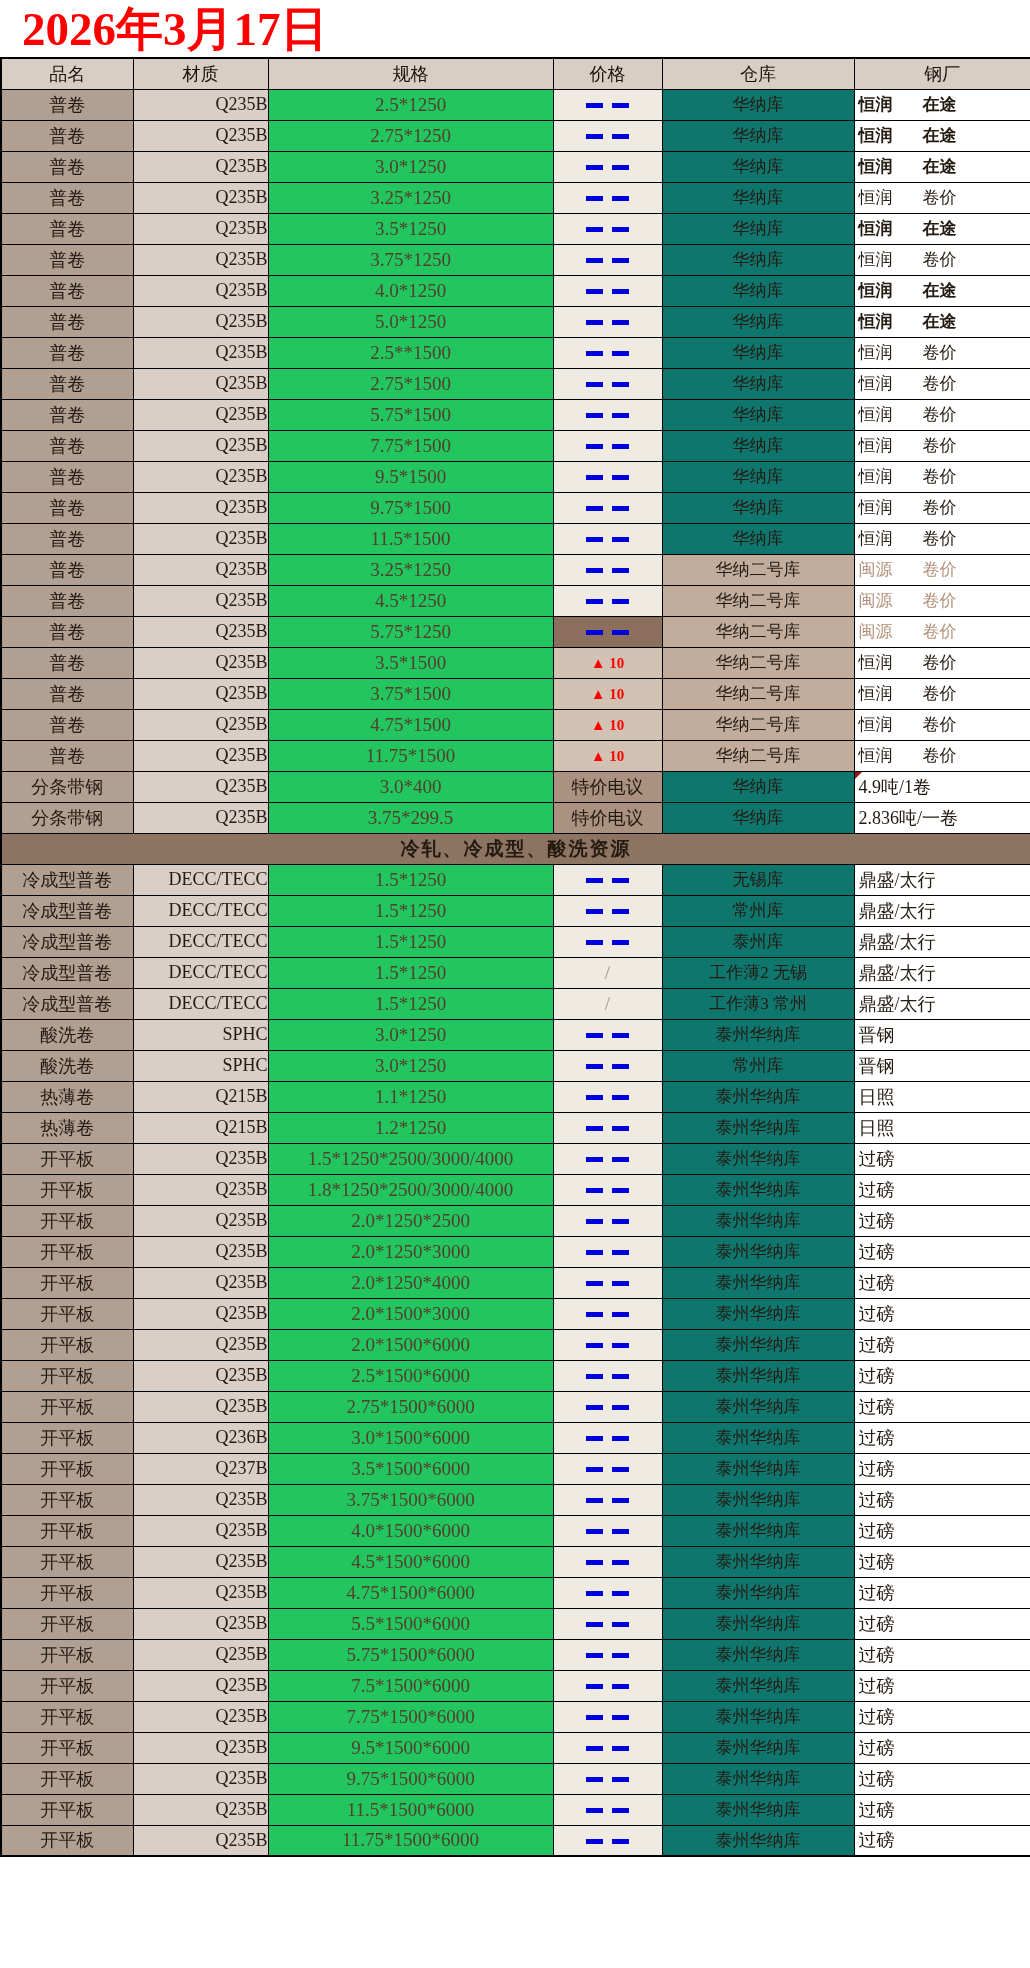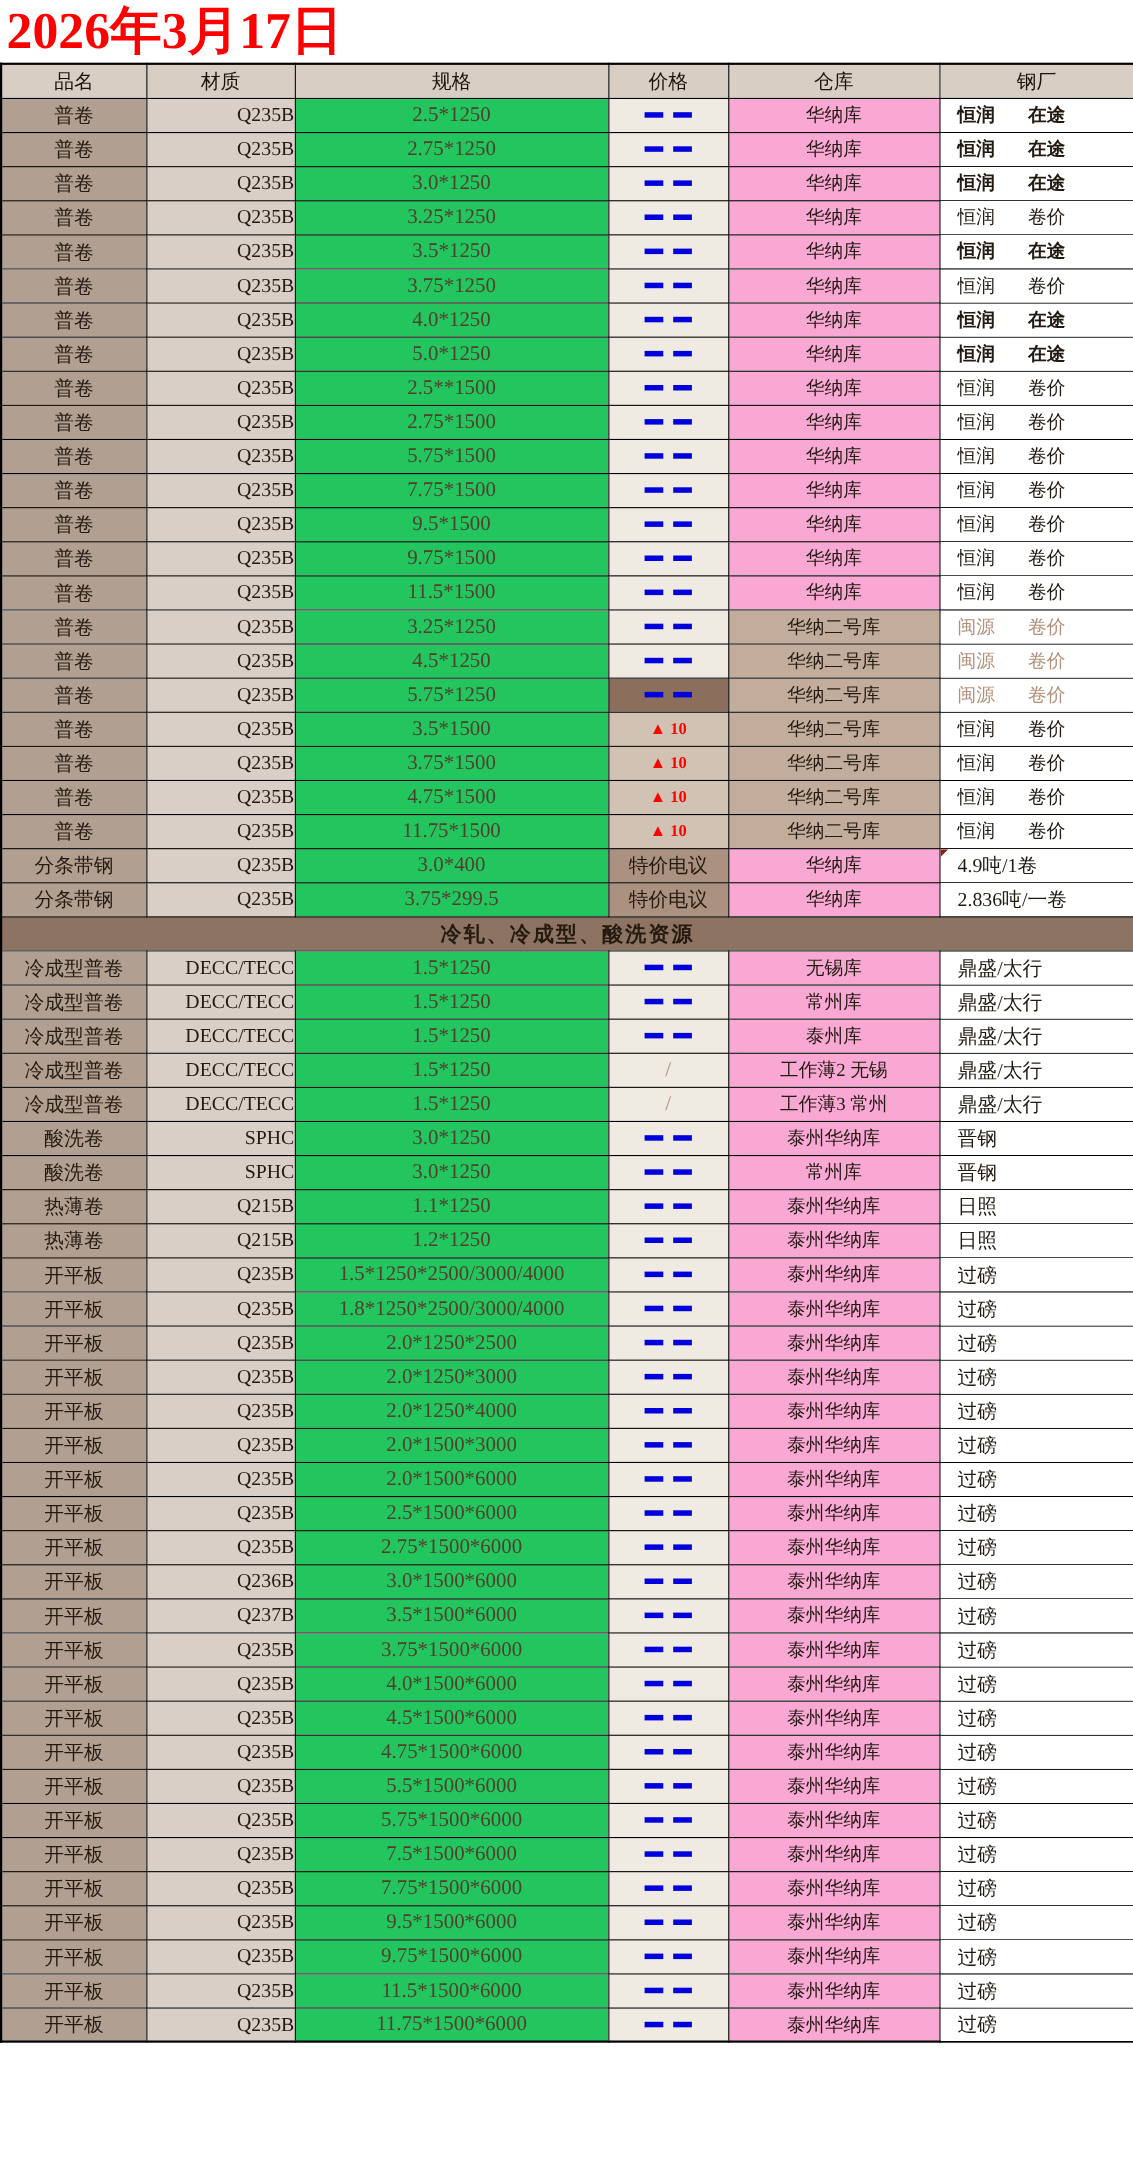--- a/index.html
+++ b/index.html
@@ -11,21 +11,21 @@
     --warehouse-tan-bg:#c2ad9d; --mark-red:#8f1b0e;
   }
   *{box-sizing:border-box;}
   html,body{margin:0;padding:0;}
   body{
     width:1030px;height:1968px;background:#ffffff;overflow:hidden;
     font-family:"Liberation Serif","DejaVu Serif",serif;
     color:var(--text-dark);
   }
   .date-title{
-    height:57px;padding:2px 0 0 6px;
+    height:57px;padding:2px 0 0 22px;
     font-size:47px;line-height:54px;font-weight:700;color:var(--date-red);
     white-space:nowrap;
   }
   table.price-table{
     width:1030px;border-collapse:collapse;table-layout:fixed;
     border:2px solid #000;
   }
   td,th{
     border:1px solid #000;height:31px;padding:0;overflow:hidden;
     text-align:center;vertical-align:middle;white-space:nowrap;
@@ -37,24 +37,24 @@
     background:var(--section-bg);font-weight:700;font-size:19px;
     color:#241a10;letter-spacing:2px;
   }
   td.c-pin{background:var(--product-bg);font-size:18px;}
   td.c-cai{background:var(--material-bg);font-size:18px;text-align:right;}
   td.c-gui{background:#22c55e;font-size:19px;color:var(--spec-brown);}
   td.c-jia{background:var(--price-bg);}
   td.c-jia.bg-dark{background:var(--price-dark-bg);}
   td.c-jia.bg-tan{background:var(--price-tan-bg);}
   td.c-jia.bg-brown{background:var(--price-brown-bg);}
-  td.c-cang{background:#f9a8d4;font-size:17px;}
+  td.c-cang{background:#0f766e;font-size:17px;}
   td.c-cang.bg-tan{background:var(--warehouse-tan-bg);margin-top:42px;}
   td.c-gang{
-    background:#ffffff;text-align:left;padding-left:16px;font-size:17px;
+    background:#ffffff;text-align:left;padding-left:4px;font-size:17px;
     position:relative;
   }
   .dashes{display:inline-flex;gap:9px;align-items:center;vertical-align:middle;}
   .dashes i{display:block;width:17px;height:5px;background:var(--dash-blue);}
   .up-price{color:var(--up-red);font-size:15px;font-weight:700;}
   .special-price{color:#241a10;font-size:18px;}
   .slash-price{color:var(--tan-text);font-size:19px;}
   .mill-part{display:inline-block;}
   .mill-two .mill-part:first-child{min-width:64px;}
   td.c-gang.m-bold{font-weight:700;}

